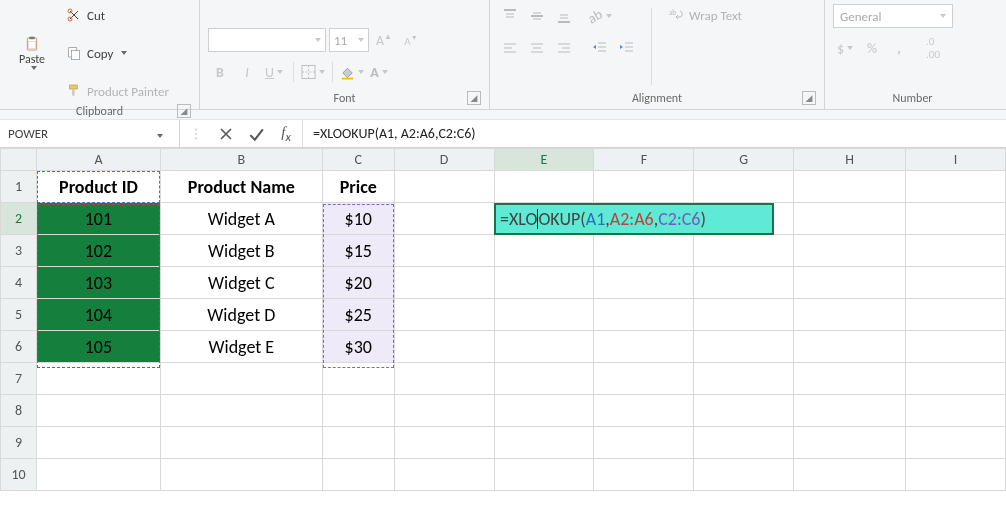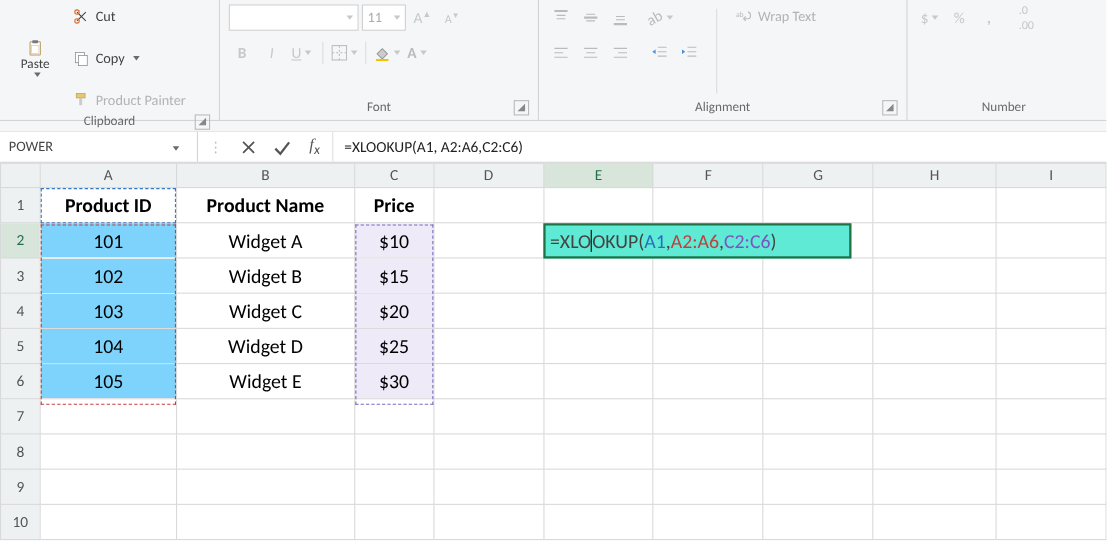--- a/index.html
+++ b/index.html
@@ -56,21 +56,21 @@
 
   
   .cA { width: 124px; } .cB { width: 162px; } .cC { width: 72px; }
   .cD { width: 100px; } .cE { width: 100px; } .cF { width: 100px; }
   .cG { width: 100px; } .cH { width: 112px; } .cI { width: 100px; }
 
   
   .th-cell { font-weight: bold; }
 
   
-  .bg-pink { background: #7dd3fc; }
+  .bg-pink { background: #15803d; }
   .bg-purple { background: #efeaf7; }
 
   
   .marquee { position: absolute; pointer-events: none; }
   .marq-red { border: 1.5px dashed #c04040; }
   .marq-purple { border: 1.5px dashed #7a6bc0; }
   .marq-blue { border: 1.5px dashed #3a7ac0; }
   .edit-overlay { position: absolute; z-index: 5; background: #5eead4; border: 2px solid #1f7246; font-size: 18px; font-family: Calibri, Arial, sans-serif; display: flex; align-items: center; padding: 0 4px; white-space: nowrap; }
   .edit-overlay .t-blue { color: #2a6fbf; }
   .edit-overlay .t-red { color: #c04040; }
@@ -125,21 +125,21 @@
           <span>Product Painter</span>
         </div>
       </div>
     </div>
     <div class="group-label"><span>Clipboard</span>
       <span class="dialog-launcher">◢</span>
     </div>
   </div>
 
   <div class="group" style="width:290px;">
-    <div class="group-body" style="flex-direction:column; gap:8px;">
+    <div class="group-body" style="flex-direction:column; gap:8px;margin-top:24px;">
       <div class="rowline">
         <div class="font-sel font-name">
           <span style="flex:1"></span>
           <span class="caret dis"></span>
         </div>
         <div class="font-sel font-size">
           <span style="flex:1">11</span>
           <span class="caret dis"></span>
         </div>
         <div class="square-btn dis" title="Increase font">
@@ -271,20 +271,24 @@
         </div>
       </div>
     </div>
     <div class="group-label"><span>Alignment</span>
       <span class="dialog-launcher">◢</span>
     </div>
   </div>
 
   <div class="group" style="width:175px;border-right:none;">
     <div class="group-body" style="flex-direction:column;gap:8px;">
+      <div class="num-sel">
+        <span style="flex:1">General</span>
+        <span class="caret dis"></span>
+      </div>
       <div class="rowline">
         <div class="square-btn dis">
             <span>$</span>
             <span class="caret dis"></span>
           </div>
         <div class="square-btn dis">
             <span>%</span>
           </div>
         <div class="square-btn dis">
             <b>,</b>

